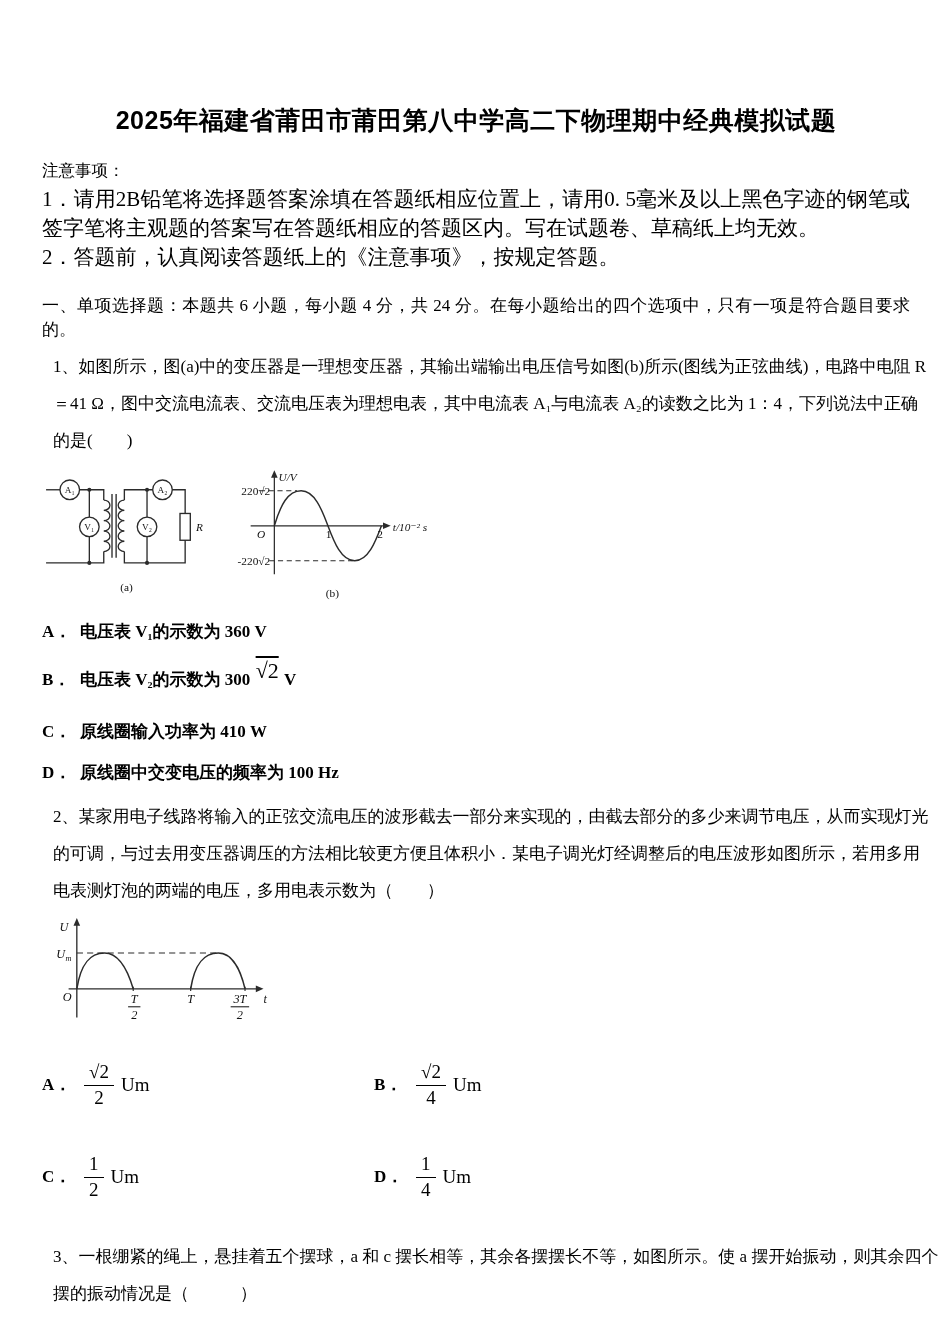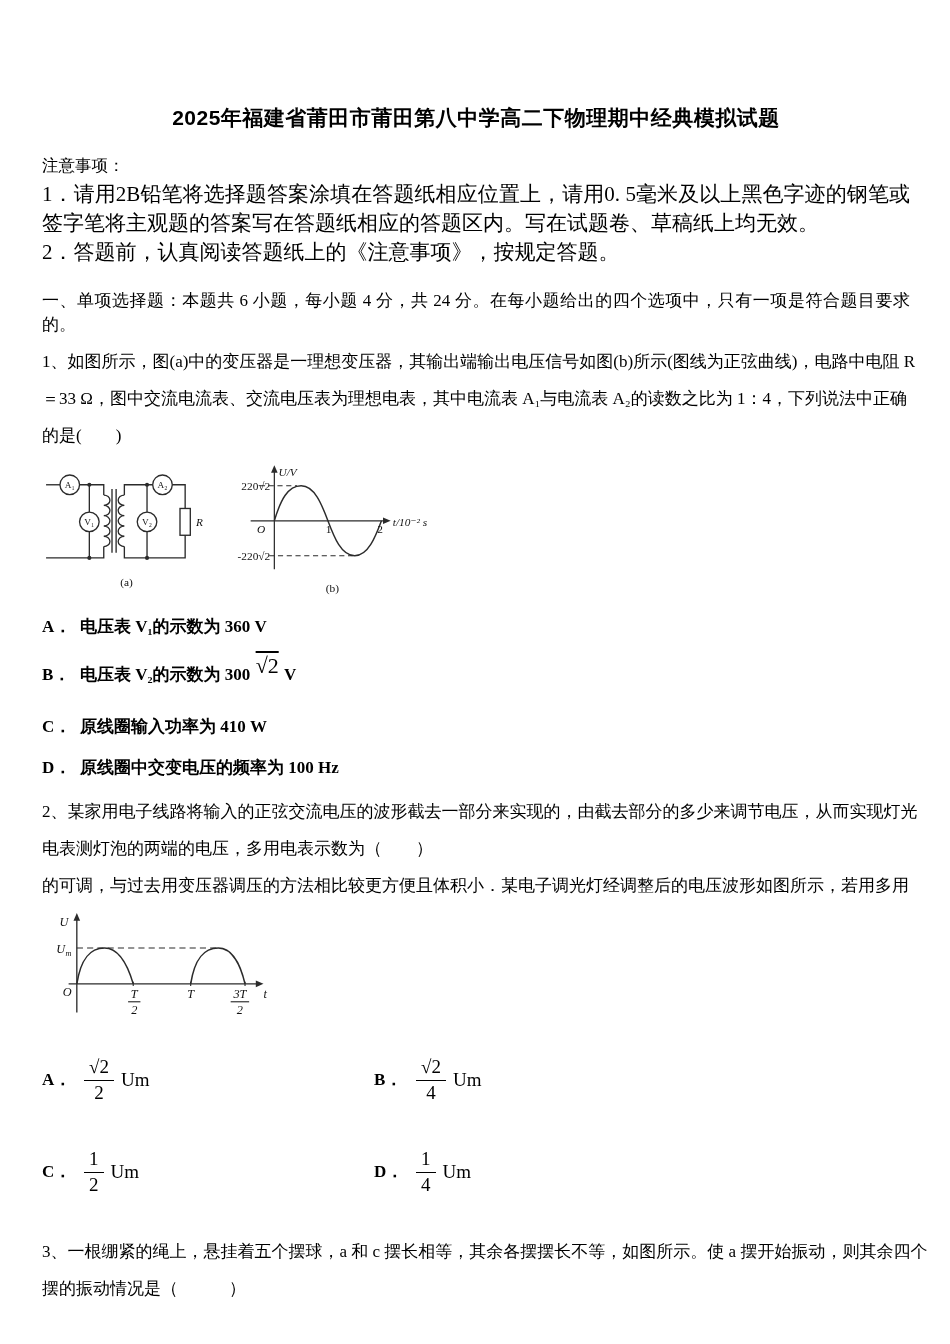--- a/index.html
+++ b/index.html
@@ -10,35 +10,35 @@
     height: 1344px;
     margin: 0 auto;
     background: #ffffff;
     color: #000;
     font-family: "Liberation Serif", "DejaVu Serif", serif;
     padding: 104px 40px 0 42px;
     overflow: hidden;
   }
   .title {
     text-align: center;
-    font-size: 21px;
+    font-size: 25px;
     font-weight: bold;
     font-family: "Liberation Sans", "DejaVu Sans", sans-serif;
     margin-bottom: 20px;
     letter-spacing: 0.5px;
   }
   .notice-head { font-size: 16.5px; line-height: 28px; }
   .notice-p { font-size: 21px; line-height: 29px; text-align: justify; }
   .section-head {
     font-size: 17px;
     line-height: 24px;
     margin-top: 22px;
     text-align: justify;
   }
-  .stem { font-size: 17px; }
+  .stem { font-size: 17px; margin-left: 11px; }
   .stem .stem-line { line-height: 37px; white-space: nowrap; }
   .q1-stem { margin-top: 6px; }
   .figures-row {
     display: flex;
     align-items: flex-start;
     gap: 14px;
     margin: 8px 0 0 2px;
   }
   .fig svg { display: block; }
   .q1-options { margin-top: 16px; font-size: 17px; }
@@ -89,21 +89,21 @@
   <h1 class="title">2025年福建省莆田市莆田第八中学高二下物理期中经典模拟试题</h1>
 
   <p class="notice-head">注意事项：</p>
   <p class="notice-p">1．请用2B铅笔将选择题答案涂填在答题纸相应位置上，请用0. 5毫米及以上黑色字迹的钢笔或签字笔将主观题的答案写在答题纸相应的答题区内。写在试题卷、草稿纸上均无效。</p>
   <p class="notice-p">2．答题前，认真阅读答题纸上的《注意事项》，按规定答题。</p>
 
   <p class="section-head">一、单项选择题：本题共 6 小题，每小题 4 分，共 24 分。在每小题给出的四个选项中，只有一项是符合题目要求的。</p>
 
   <div class="stem q1-stem">
     <div class="stem-line">1、如图所示，图(a)中的变压器是一理想变压器，其输出端输出电压信号如图(b)所示(图线为正弦曲线)，电路中电阻 R</div>
-    <div class="stem-line">＝33 Ω，图中交流电流表、交流电压表为理想电表，其中电流表 A₁与电流表 A₂的读数之比为 1：4，下列说法中正确</div>
+    <div class="stem-line">＝41 Ω，图中交流电流表、交流电压表为理想电表，其中电流表 A₁与电流表 A₂的读数之比为 1：4，下列说法中正确</div>
     <div class="stem-line">的是(　　)</div>
   </div>
 
   <div class="figures-row">
 
     <div class="fig">
       <svg width="170" height="129" viewBox="0 0 165 125">
         <g stroke="#2b2b2b" stroke-width="1.3" fill="none">
           <path d="M2,22 H15.5"></path>
           <circle cx="25" cy="22" r="9.5"></circle>
@@ -180,22 +180,22 @@
     <div class="q1opt q1opt-c">
       <span class="opt-label">C．</span><span>原线圈输入功率为 410 W</span><span class="radical"></span><span></span>
     </div>
     <div class="q1opt q1opt-d">
       <span class="opt-label">D．</span><span>原线圈中交变电压的频率为 100 Hz</span><span class="radical"></span><span></span>
     </div>
   </div>
 
   <div class="stem q2-stem">
     <div class="stem-line">2、某家用电子线路将输入的正弦交流电压的波形截去一部分来实现的，由截去部分的多少来调节电压，从而实现灯光</div>
+    <div class="stem-line">的可调，与过去用变压器调压的方法相比较更方便且体积小．某电子调光灯经调整后的电压波形如图所示，若用多用</div>
     <div class="stem-line">电表测灯泡的两端的电压，多用电表示数为（　　）</div>
-    <div class="stem-line">的可调，与过去用变压器调压的方法相比较更方便且体积小．某电子调光灯经调整后的电压波形如图所示，若用多用</div>
   </div>
 
   <div class="fig q2-fig">
     <svg width="240" height="120" viewBox="0 0 234 117">
       <g stroke="#2b2b2b" stroke-width="1.3" fill="none">
         <path d="M32,9 V100"></path>
         <path d="M24,72 H208"></path>
       </g>
       <g fill="#2b2b2b" stroke="none">
         <path d="M32,3 l-3.2,7.5 h6.4 z"></path>

